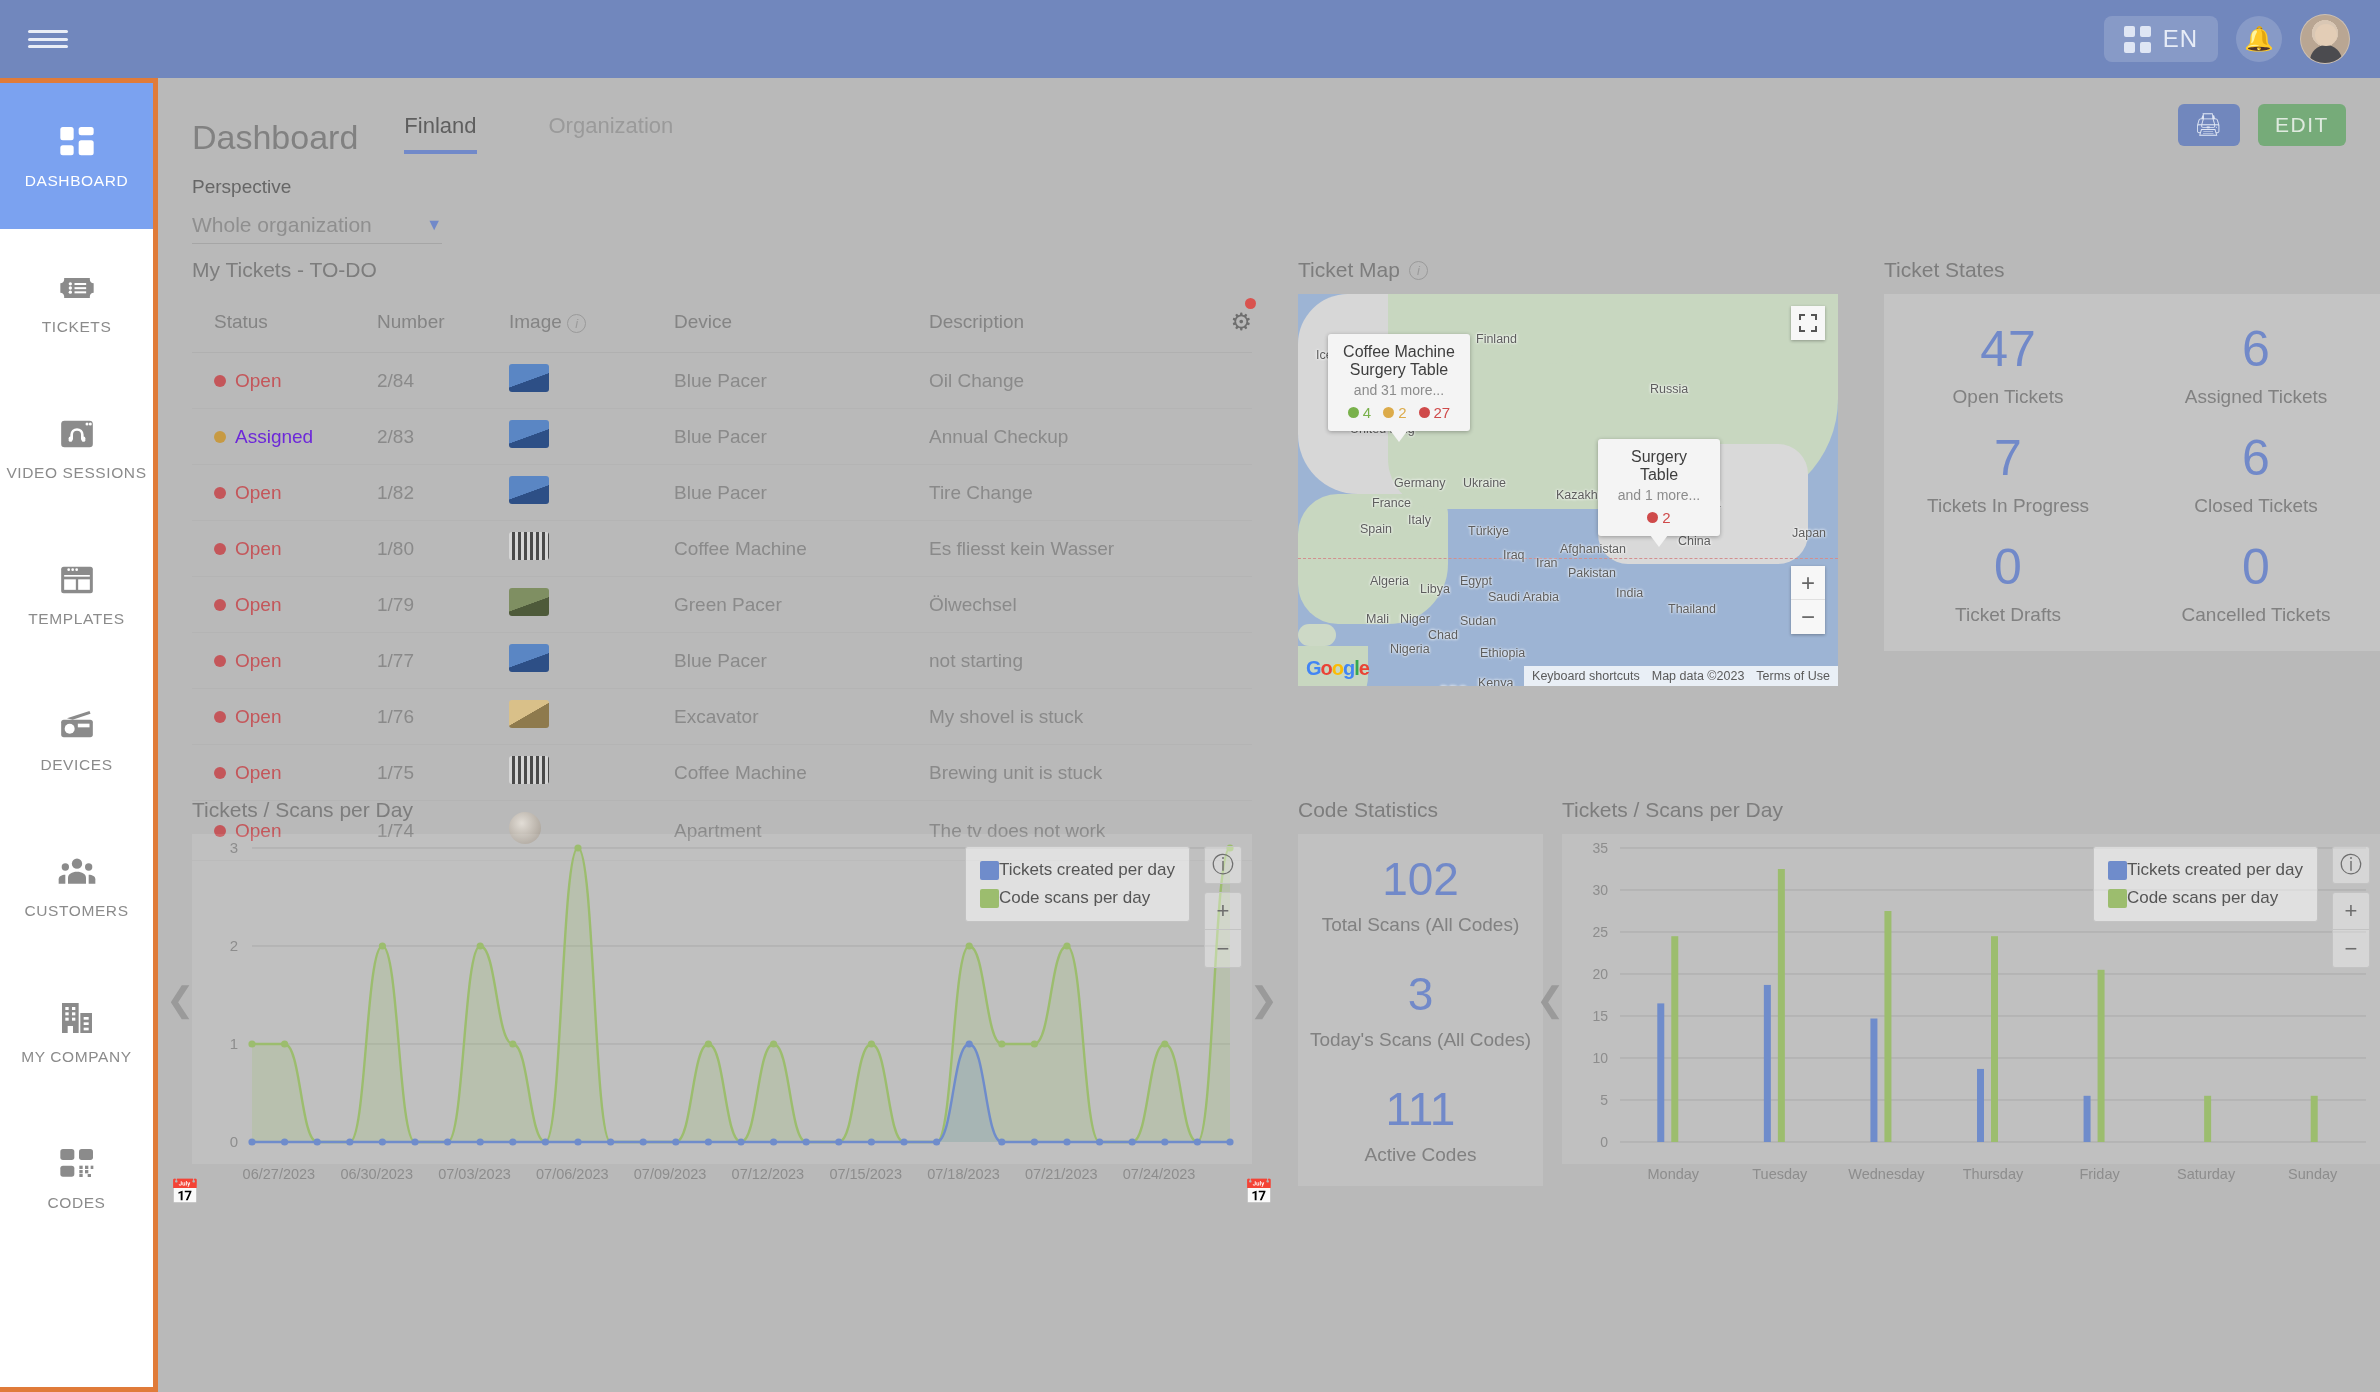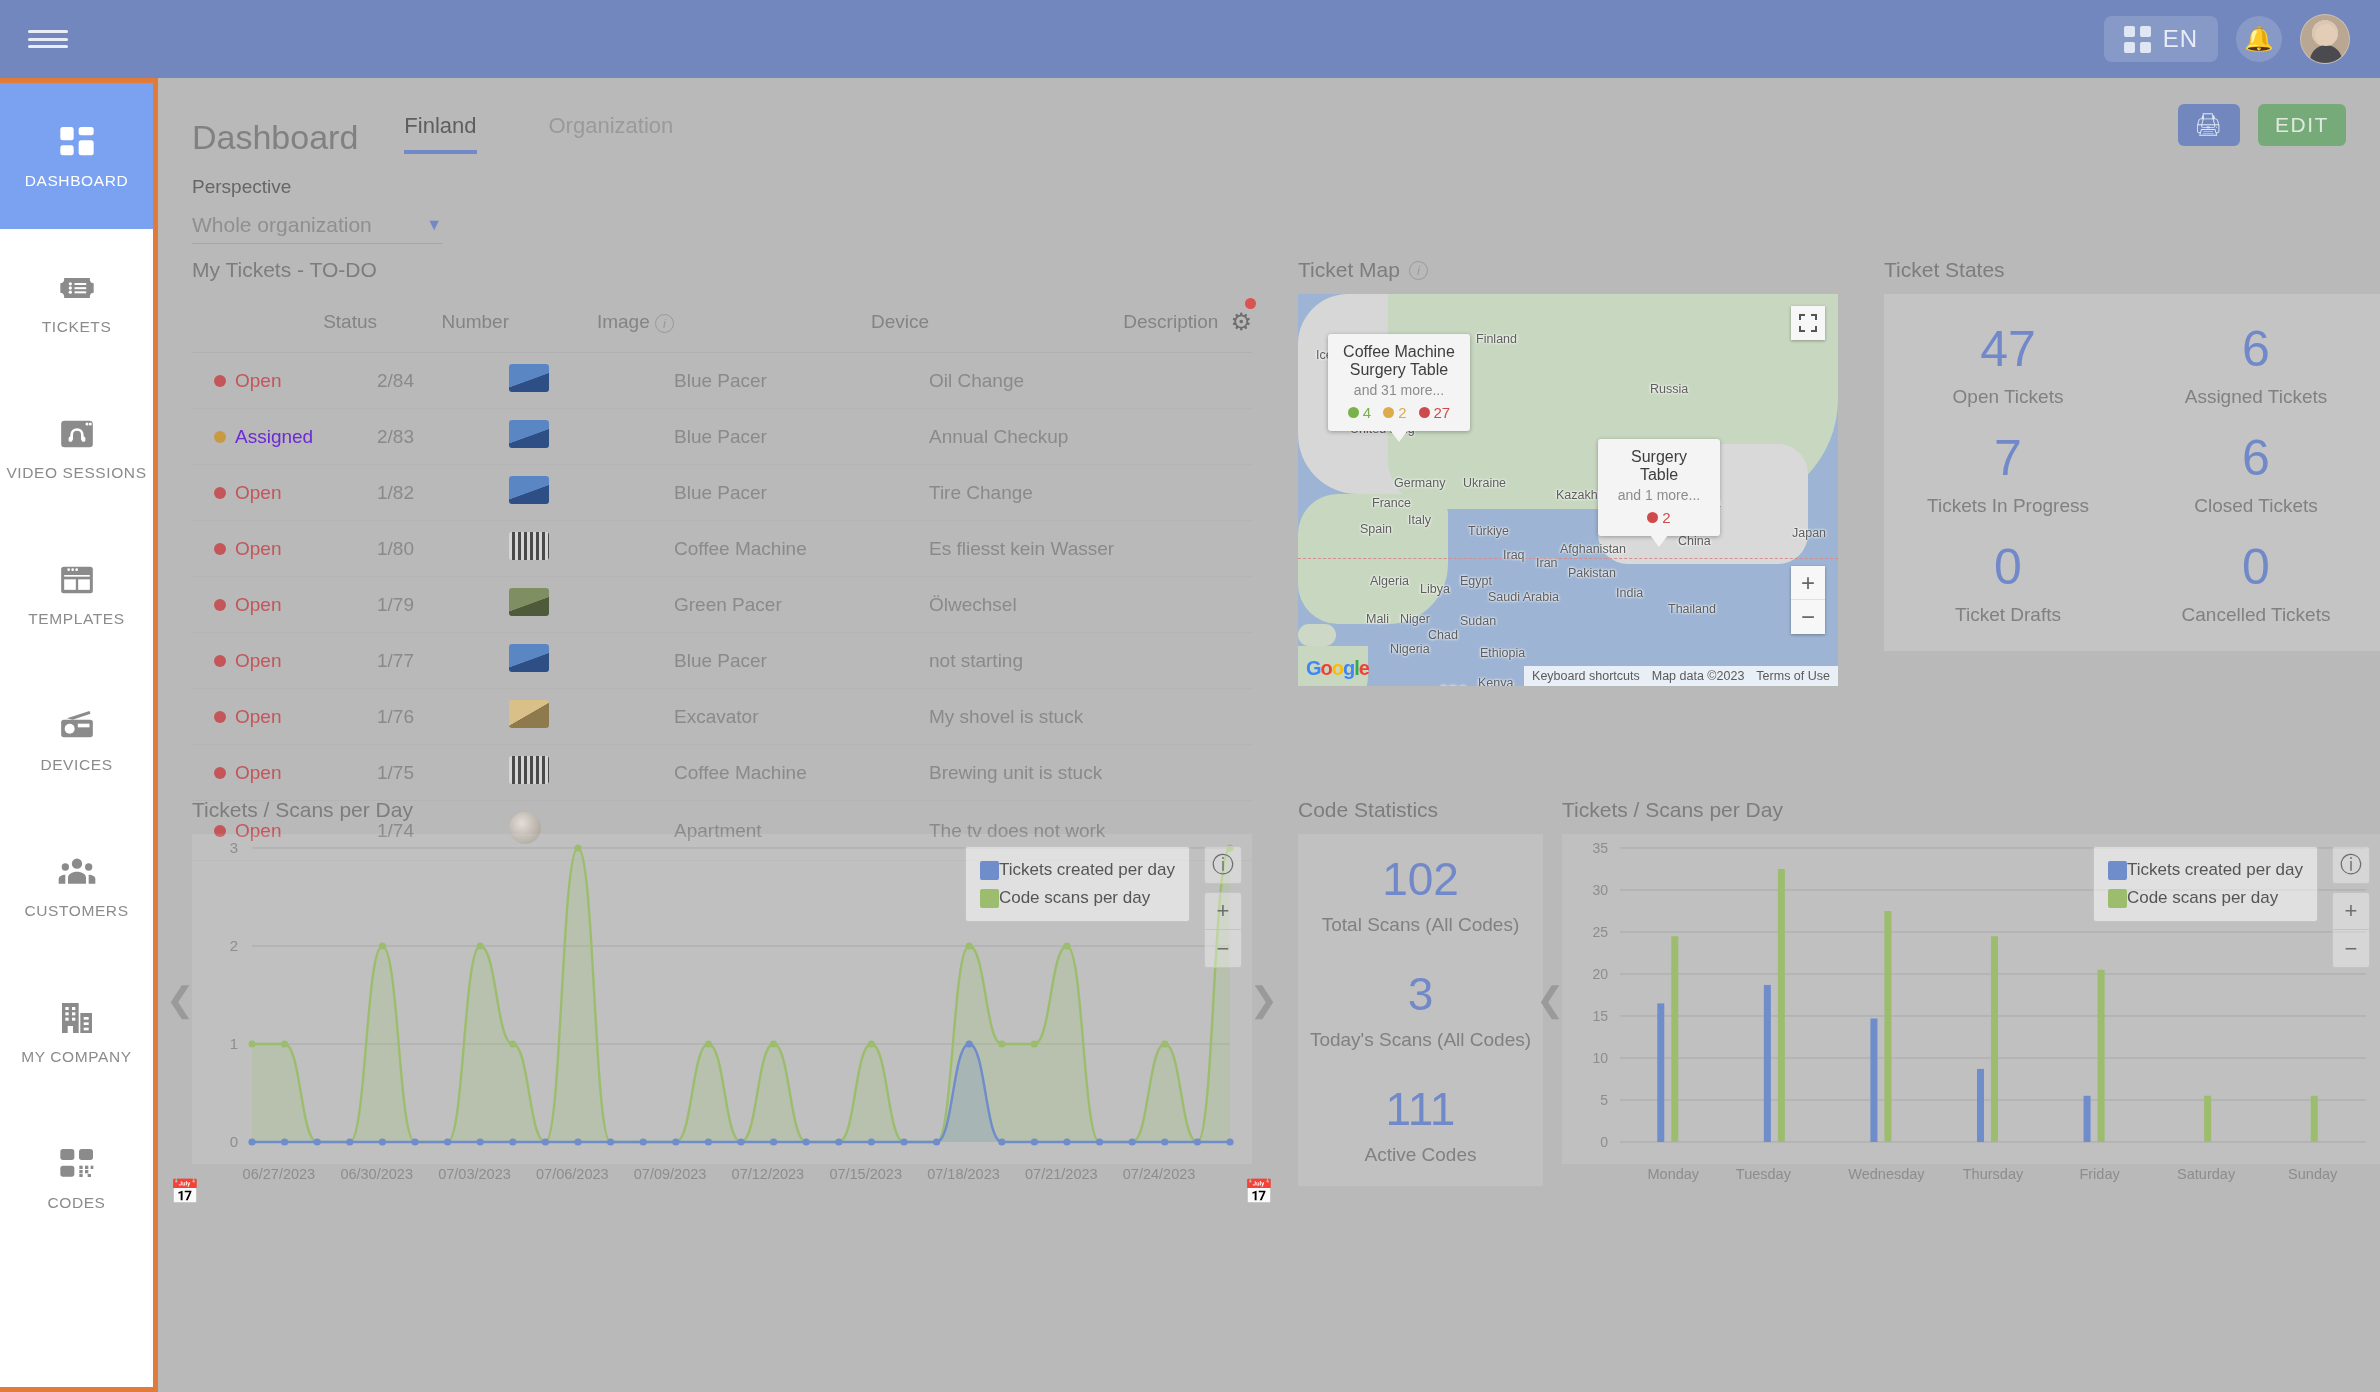--- a/index.html
+++ b/index.html
@@ -69,21 +69,21 @@
   
   #widgets{ position:relative; margin-top:14px; }
   .w-title{ font-size:21px; color:#7d7d7d; margin-bottom:12px; display:flex; align-items:center; gap:9px;}
   .info-i{ width:19px;height:19px;border-radius:50%;border:1.6px solid #9a9a9a;color:#9a9a9a;
     font-size:13px; display:inline-flex; align-items:center; justify-content:center; font-style:italic;}
   .card{ background:rgba(255,255,255,.16); }
 
   
   #tickets{ position:absolute; left:0; top:0; width:1060px; }
   table{ width:100%; border-collapse:collapse; }
-  thead th{ text-align:right; font-weight:400; font-size:19px; color:#848484;
+  thead th{ text-align:left; font-weight:400; font-size:19px; color:#848484;
     padding:14px 0 16px 0; border-bottom:1px solid #b0b0b0;}
   tbody td{ font-size:19px; color:#8a8a8a; padding:11px 0; border-bottom:1px solid #b4b4b4;}
   .col-status{ width:185px; padding-left:22px!important;}
   .col-num{ width:132px;}
   .col-img{ width:165px;}
   .col-dev{ width:255px;}
   .dot{ width:12px;height:12px;border-radius:50%;display:inline-block;margin-right:9px;
     vertical-align:middle;}
   .st-open{ color:#c4565a; } .st-open .dot{ background:#c4565a; }
   .st-assigned{ color:#6d28d9; } .st-assigned .dot{ background:#c79a43; }
@@ -734,21 +734,21 @@
           </div>
         </div>
         <div class="chart-tools">
           <div class="ctool">ⓘ</div>
           <div class="ctool stack">+</div>
           <div class="ctool stack2">−</div>
         </div>
       </div>
       <div style="position:relative;height:34px;" id="bar-xticks">
           <span class="xtick" style="left: 67.2857px; top: 2px; width: 88px; text-align: center; display: inline-block;">Monday</span>
-          <span class="xtick" style="left: 173.857px; top: 2px; width: 88px; text-align: left; display: inline-block;">Tuesday</span>
+          <span class="xtick" style="left: 173.857px; top: 2px; width: 88px; text-align: center; display: inline-block;">Tuesday</span>
           <span class="xtick" style="left: 280.429px; top: 2px; width: 88px; text-align: center; display: inline-block;">Wednesday</span>
           <span class="xtick" style="left: 387px; top: 2px; width: 88px; text-align: center; display: inline-block;">Thursday</span>
           <span class="xtick" style="left: 493.571px; top: 2px; width: 88px; text-align: center; display: inline-block;">Friday</span>
           <span class="xtick" style="left: 600.143px; top: 2px; width: 88px; text-align: center; display: inline-block;">Saturday</span>
           <span class="xtick" style="left: 706.714px; top: 2px; width: 88px; text-align: center; display: inline-block;">Sunday</span>
         </div>
     </div>
 
   </div>
 </div>

